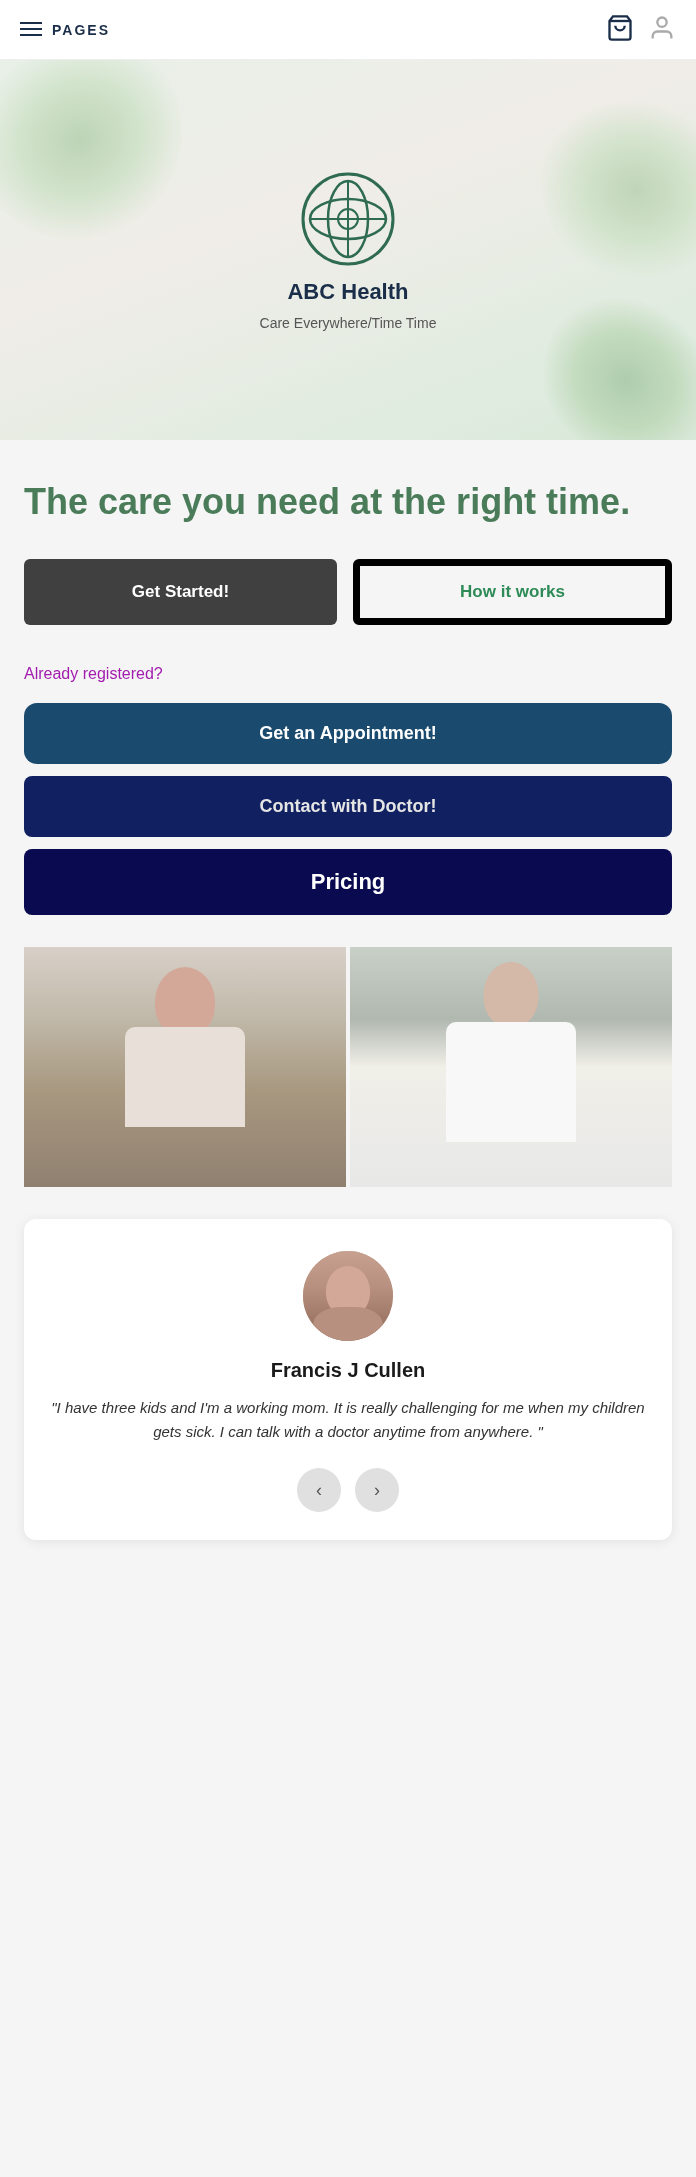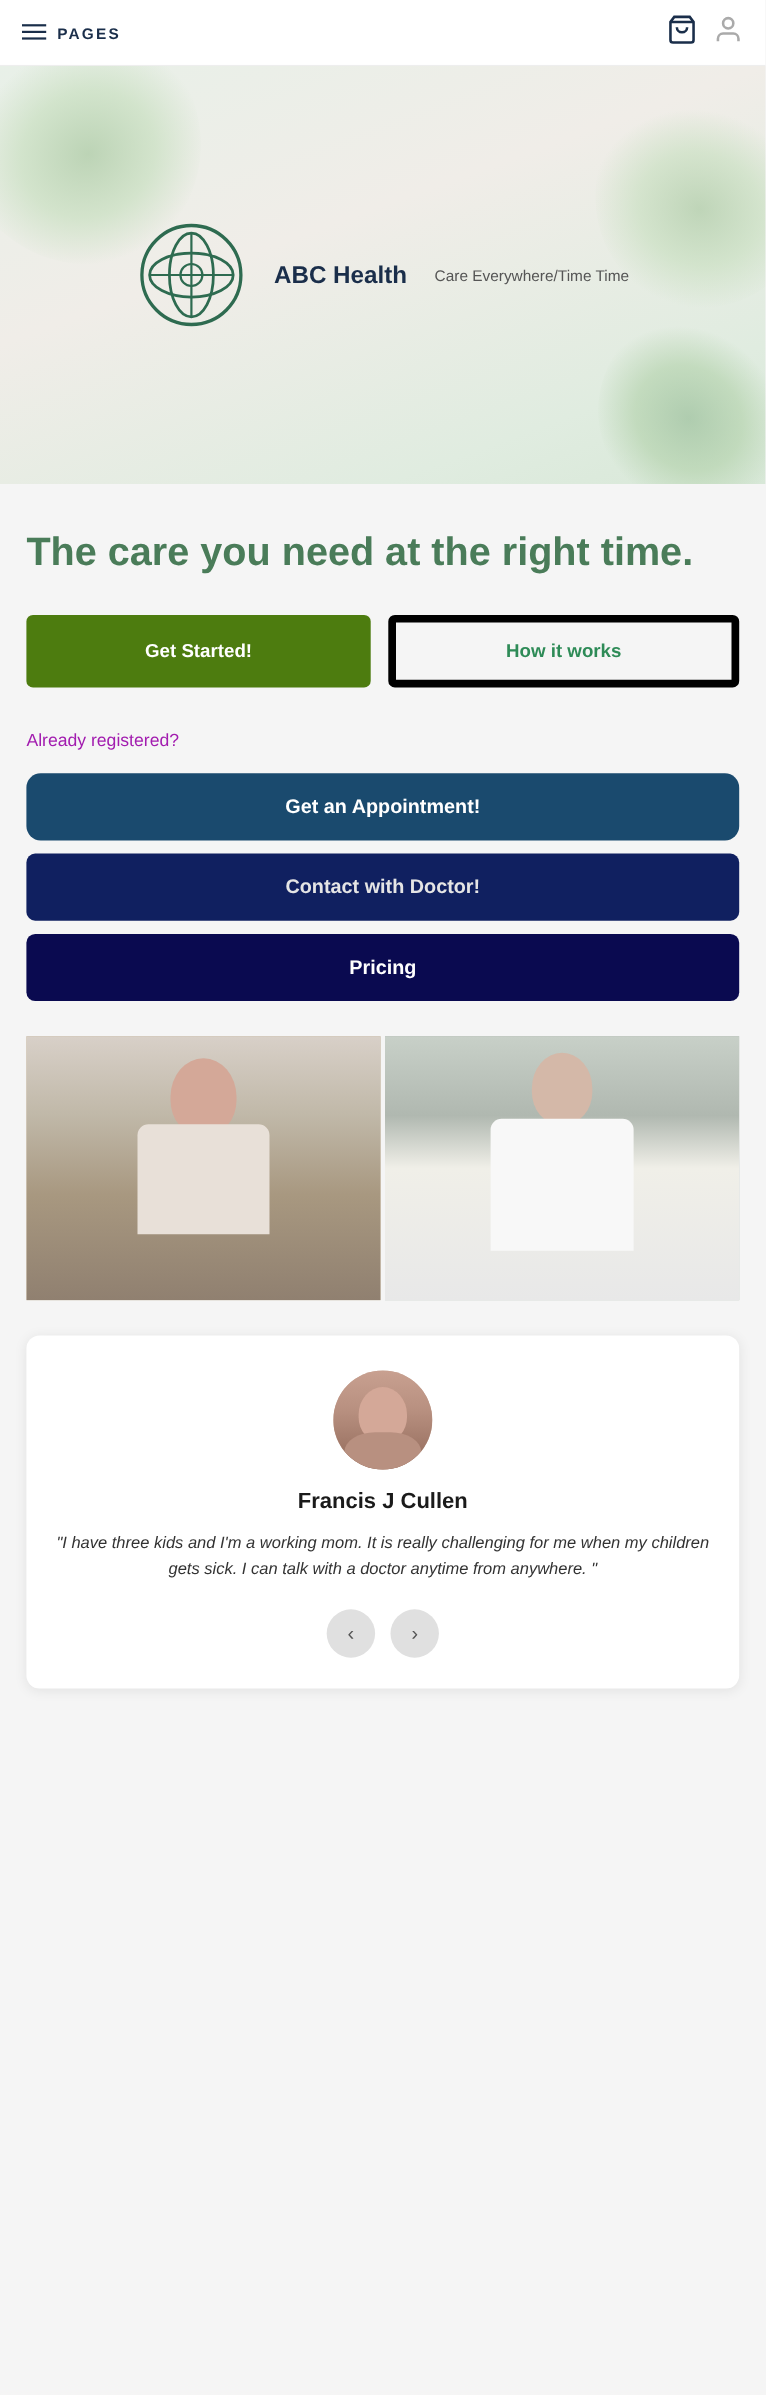--- a/index.html
+++ b/index.html
@@ -94,23 +94,23 @@
       height: 160px;
       background: radial-gradient(ellipse at center, #90b890 0%, #b0d0a8 40%, transparent 70%);
       border-radius: 50% 50% 50% 50% / 40% 40% 60% 60%;
       transform: rotate(40deg);
       opacity: 0.6;
     }
     .hero-content {
       position: relative;
       z-index: 2;
       display: flex;
-      flex-direction: row;
+      flex-direction: column;
       align-items: center;
-      gap: 25px;
+      gap: 10px;
     }
     .brand-logo {
       width: 100px;
       height: 100px;
     }
     .brand-name {
       font-size: 22px;
       font-weight: 700;
       color: #1a2e4a;
     }
@@ -133,21 +133,21 @@
       margin-bottom: 36px;
     }
 
     .cta-buttons {
       display: flex;
       gap: 16px;
       margin-bottom: 32px;
       flex-wrap: wrap;
     }
     .btn-get-started {
-      background: #4d7c0f;
+      background: #404040;
       color: #fff;
       border: none;
       border-radius: 6px;
       padding: 16px 32px;
       font-size: 17px;
       font-weight: 600;
       cursor: pointer;
       flex: 1;
       min-width: 180px;
     }
@@ -198,21 +198,21 @@
       font-weight: 600;
       cursor: pointer;
       text-align: center;
     }
     .btn-pricing {
       background: #0a0a50;
       color: #fff;
       border: none;
       border-radius: 8px;
       padding: 20px;
-      font-size: 18px;
+      font-size: 22px;
       font-weight: 600;
       cursor: pointer;
       text-align: center;
     }
 
     
     .image-grid {
       display: grid;
       grid-template-columns: 1fr 1fr;
       gap: 4px;

